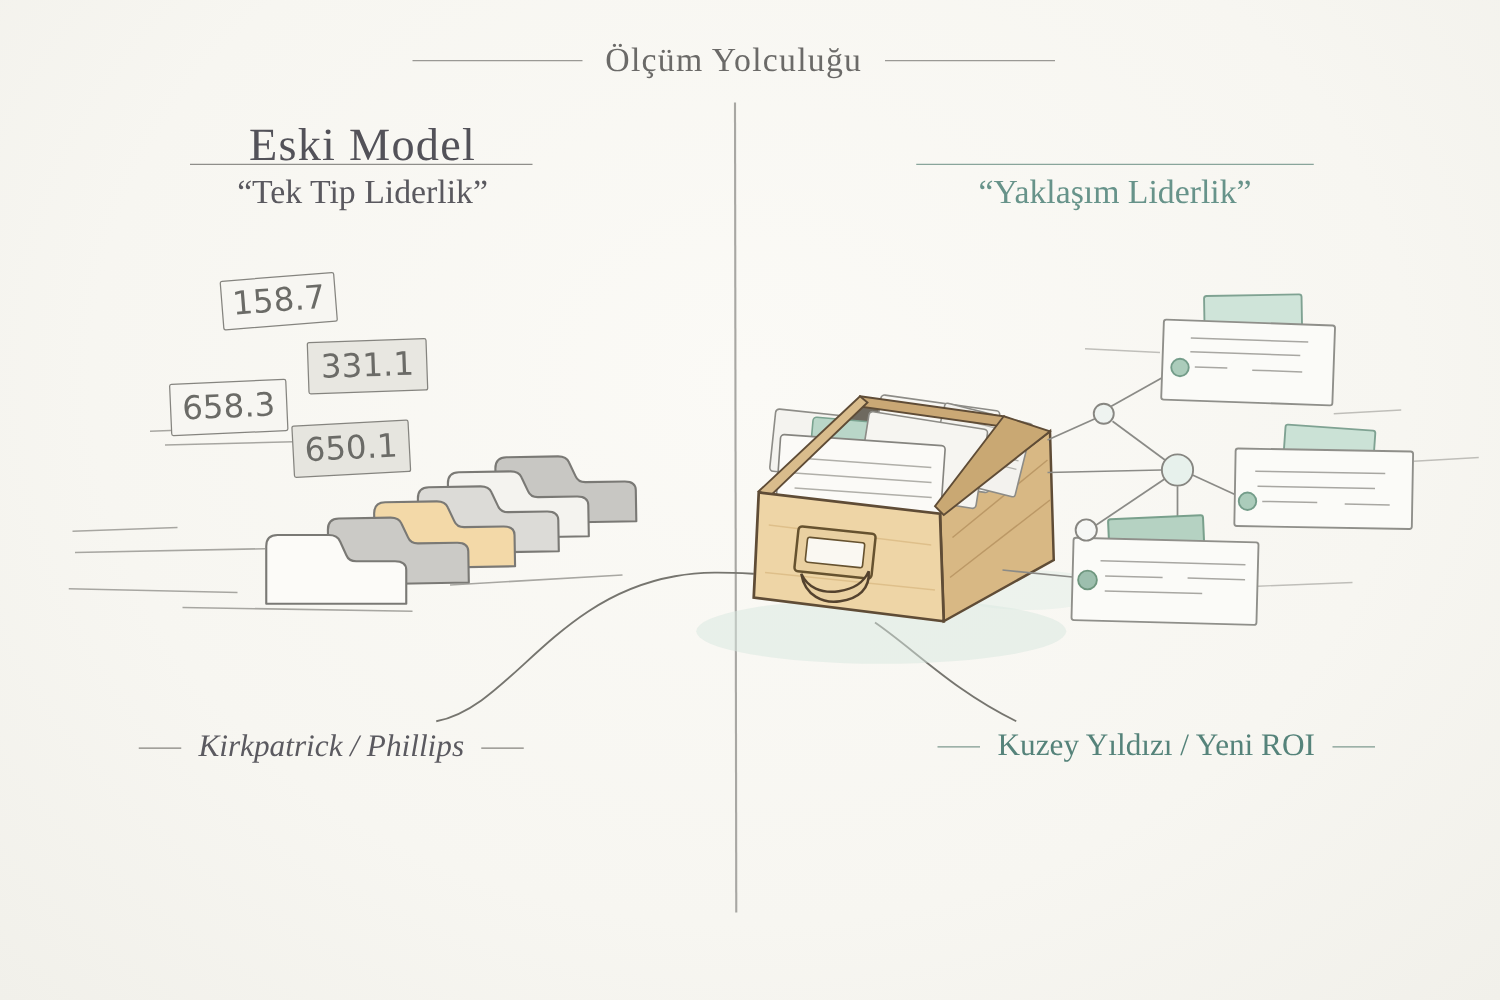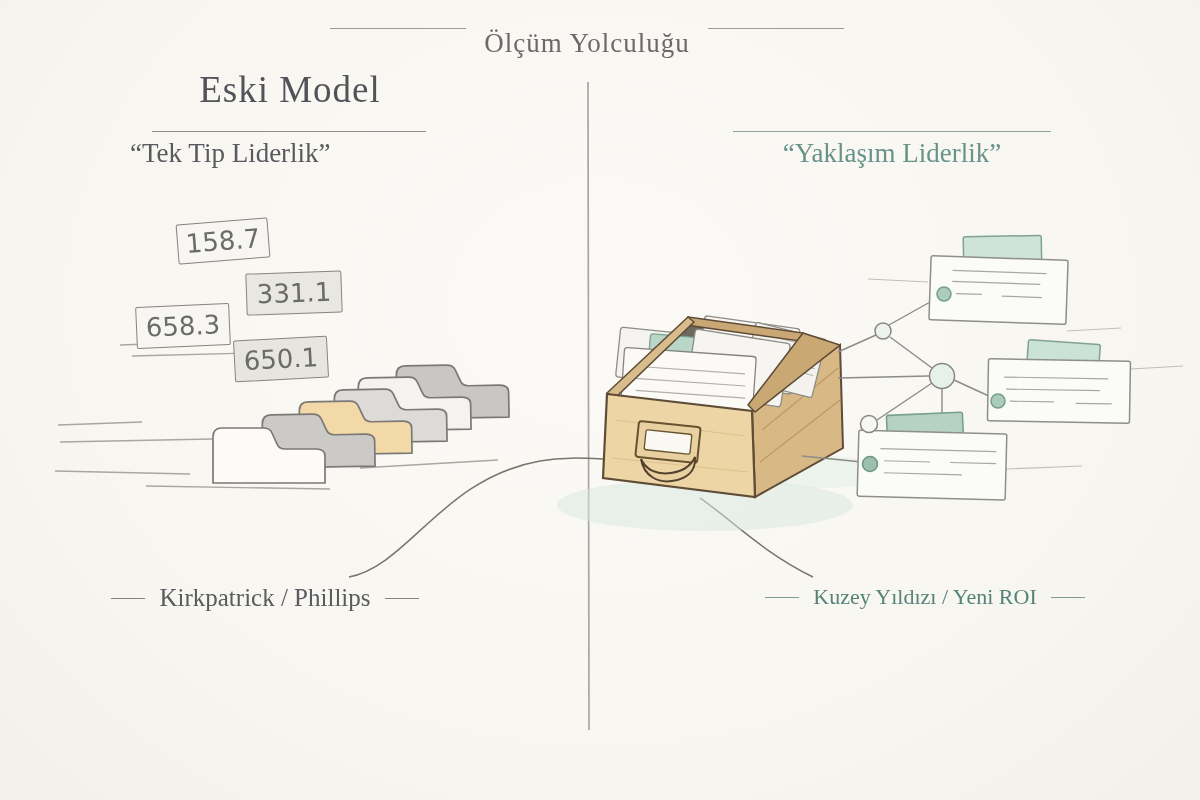--- a/index.html
+++ b/index.html
@@ -5,57 +5,57 @@
   html,body{margin:0;padding:0;background:#e9e8e3;}
   #canvas{
     position:relative;width:1200px;height:800px;overflow:hidden;
     background:radial-gradient(ellipse at 50% 38%, #fbfaf6 0%, #f7f6f1 62%, #f1f0ea 100%);
     font-family:"Liberation Serif", serif;
   }
   .abs{position:absolute;}
   svg{position:absolute;left:0;top:0;}
 
   
-  .title-row{left:330px;top:28px;width:514px;height:40px;display:flex;align-items:flex-start;gap:18px;}
+  .title-row{left:330px;top:28px;width:514px;height:40px;display:flex;align-items:center;gap:18px;}
   .title-row .dash{flex:1;height:0;border-top:1.6px solid #9a9995;}
   .title-text{font-size:27px;color:#6b6a68;letter-spacing:1px;white-space:nowrap;}
 
   
   .head-block{width:320px;text-align:center;}
-  .head-left{left:130px;top:68px;}
+  .head-left{left:130px;top:95px;}
   .head-right{left:732px;top:80px;}
   .heading{font-size:37px;letter-spacing:1px;white-space:nowrap;}
   .head-left .heading{color:#535259;}
   .head-right .heading{color:#56847a;}
   .underline{height:0;border-top:1.5px solid #8f8e8a;}
   .ul-left{left:152px;top:131px;width:274px;}
   .ul-right{left:733px;top:131px;width:318px;border-top-color:#89a59b;}
   .subtitle{font-size:27px;white-space:nowrap;}
-  .sub-left{left:130px;top:138px;width:320px;text-align:left;color:#5a595f;}
+  .sub-left{left:130px;top:138px;width:320px;text-align:center;color:#5a595f;}
   .sub-right{left:732px;top:138px;width:320px;text-align:center;color:#67938a;}
 
   
   .tag{
     border:1.6px solid #85847f;border-radius:2px;
     display:flex;align-items:center;justify-content:center;
     font-family:"DejaVu Sans", sans-serif;font-size:26px;color:#6b6b67;
   }
   .tag1{left:177px;top:221px;width:90px;height:38px;transform:rotate(-4.5deg);background:#f7f6f2;}
   .tag2{left:246px;top:272px;width:94px;height:40px;transform:rotate(-2deg);background:#e8e7e1;}
   .tag3{left:136px;top:305px;width:92px;height:40px;transform:rotate(-2.5deg);background:#f7f6f2;}
   .tag4{left:234px;top:338px;width:92px;height:40px;transform:rotate(-3deg);background:#e6e5df;}
 
   
   .footer-row{height:32px;display:flex;align-items:center;justify-content:center;gap:14px;}
   .footer-row .dash{width:34px;height:0;border-top:1.6px solid #85847f;}
   .footer-left{left:95px;top:582px;width:340px;}
-  .footer-left .label{font-size:25px;color:#5b5a60;white-space:nowrap;}
+  .footer-left .label{font-size:25px;color:#5b5a60;white-space:nowrap;font-style:italic;}
   .footer-right{left:735px;top:581px;width:380px;}
   .footer-right .dash{border-top-color:#7f9a90;}
-  .footer-right .label{font-size:22px;color:#55837a;white-space:nowrap;}
+  .footer-right .label{font-size:25px;color:#55837a;white-space:nowrap;}
 </style>
 </head>
 <body>
 
 <div id="canvas">
 
   <svg width="1200" height="800" viewBox="0 0 1200 800">
 
     <line x1="588" y1="82" x2="589" y2="730" stroke="#a8a7a3" stroke-width="1.7"></line>
 

